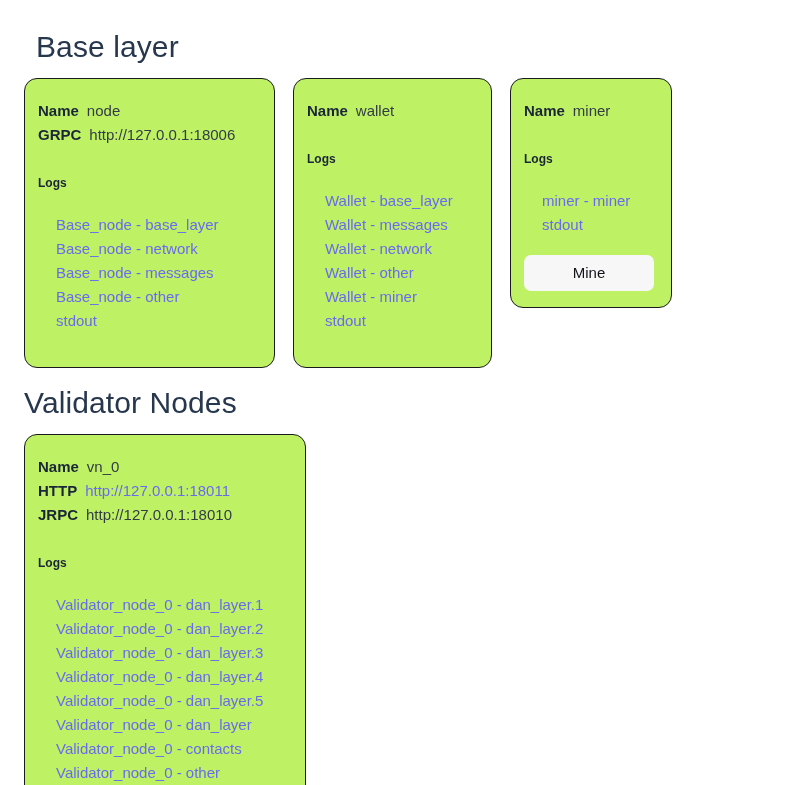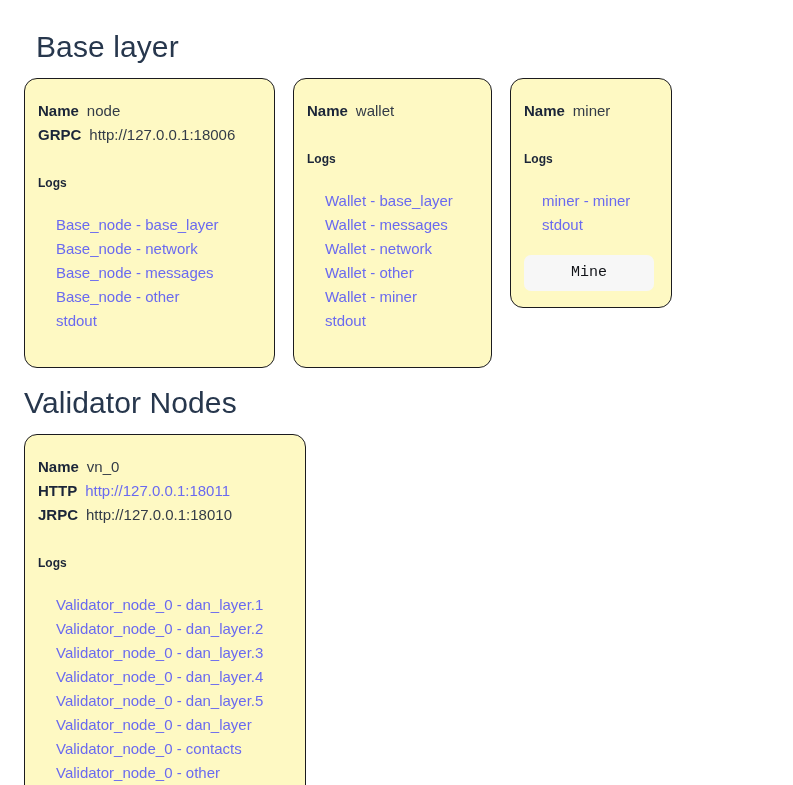--- a/index.html
+++ b/index.html
@@ -36,21 +36,21 @@
   .card-row {
     display: flex;
     align-items: flex-start;
     gap: 18px;
     margin-top: 16px;
   }
   .card {
     box-sizing: border-box;
     border: 1px solid #1b1b1f;
     border-radius: 13px;
-    background: #fef9c3;
+    background: #bef264;
     padding: 20px 16px 16px 13px;
   }
   .card.node-card    { width: 251px; min-height: 229px; }
   .card.wallet-card  { width: 199px; min-height: 229px; }
   .card.miner-card   { width: 162px; min-height: 229px; }
   .card.validator-card {
     width: 282px;
     min-height: 397px;
     padding: 20px 14px 14px 13px;
   }
@@ -97,21 +97,21 @@
   .mine-button {
     display: block;
     margin-top: 6px;
     width: 130px;
     height: 36px;
     line-height: 36px;
     text-align: center;
     background: #f7f7f7;
     border: none;
     border-radius: 7px;
-    font-family: Liberation Mono, monospace;
+    font-family: Liberation Sans, sans-serif;
     font-size: 15px;
     font-weight: 400;
     color: #111318;
     cursor: pointer;
     padding: 0;
   }
 </style>
 </head>
 <body>
 

